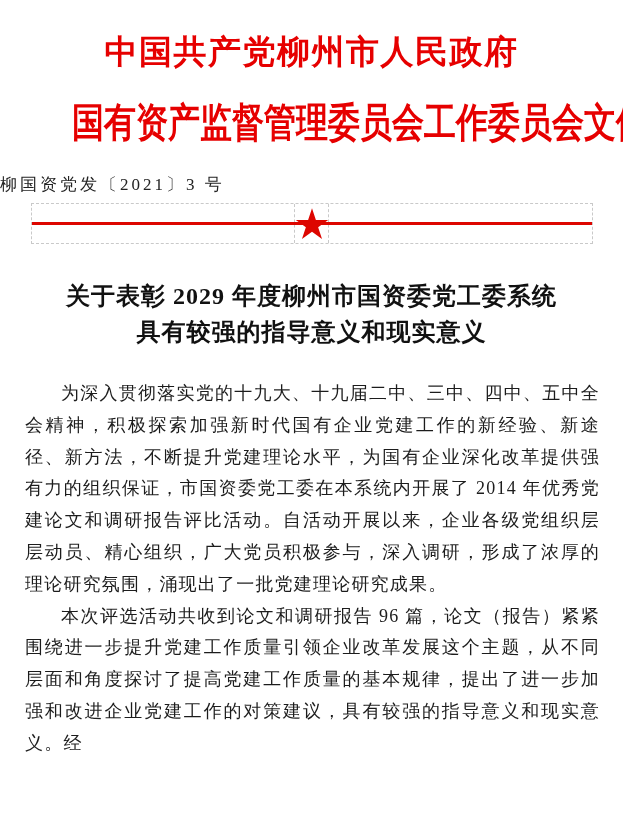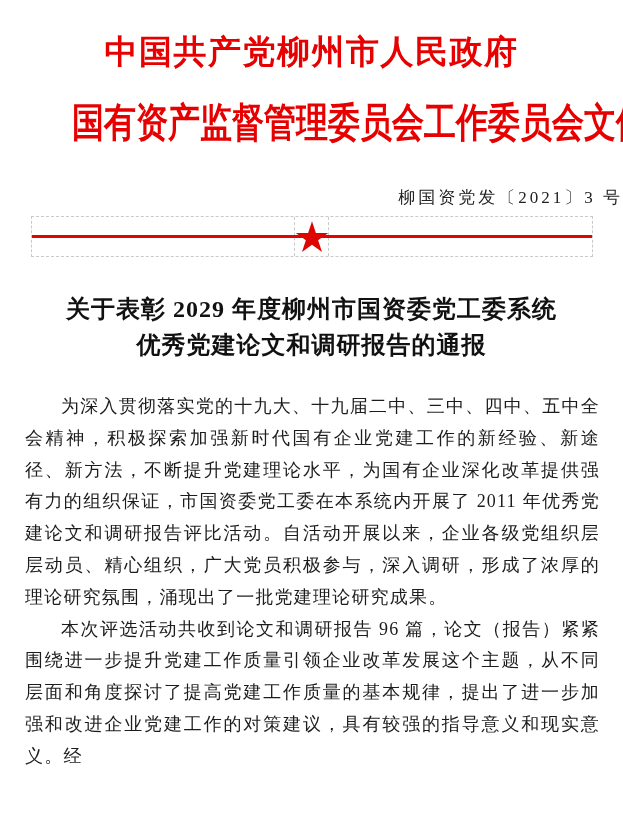--- a/index.html
+++ b/index.html
@@ -30,22 +30,22 @@
     font-size: 40px;
     line-height: 50px;
     font-weight: bold;
     color: var(--header-red, #e60000);
     white-space: nowrap;
     transform: scaleX(0.80);
     transform-origin: center;
   }
   
   .doc-number {
-    margin-top: 40px;
-    text-align: right;
+    margin-top: 27px;
+    text-align: left;
     font-size: 17px;
     line-height: 20px;
     letter-spacing: 3px;
     color: #222;
     white-space: nowrap;
   }
   
   .sep {
     position: relative;
     width: 560px;
@@ -119,21 +119,21 @@
     <div class="red-rule"></div>
     <span class="star">
       <svg width="33" height="32" viewBox="0 0 100 95" aria-hidden="true">
         <polygon points="50,0 61.8,35.5 99,35.5 68.6,57.5 80.4,93 50,71 19.6,93 31.4,57.5 1,35.5 38.2,35.5" fill="#dd0600"></polygon>
       </svg>
     </span>
   </div>
 
   <div class="title">
     <div>关于表彰 2029 年度柳州市国资委党工委系统</div>
-    <div>优秀党建论文和调研报告的通报</div>
+    <div>具有较强的指导意义和现实意义</div>
   </div>
 
   <div class="body-text">
-    <p class="indent">为深入贯彻落实党的十九大、十九届二中、三中、四中、五中全会精神，积极探索加强新时代国有企业党建工作的新经验、新途径、新方法，不断提升党建理论水平，为国有企业深化改革提供强有力的组织保证，市国资委党工委在本系统内开展了 2011 年优秀党建论文和调研报告评比活动。自活动开展以来，企业各级党组织层层动员、精心组织，广大党员积极参与，深入调研，形成了浓厚的理论研究氛围，涌现出了一批党建理论研究成果。</p>
+    <p class="indent">为深入贯彻落实党的十九大、十九届二中、三中、四中、五中全会精神，积极探索加强新时代国有企业党建工作的新经验、新途径、新方法，不断提升党建理论水平，为国有企业深化改革提供强有力的组织保证，市国资委党工委在本系统内开展了 2014 年优秀党建论文和调研报告评比活动。自活动开展以来，企业各级党组织层层动员、精心组织，广大党员积极参与，深入调研，形成了浓厚的理论研究氛围，涌现出了一批党建理论研究成果。</p>
     <p class="indent">本次评选活动共收到论文和调研报告 96 篇，论文（报告）紧紧围绕进一步提升党建工作质量引领企业改革发展这个主题，从不同层面和角度探讨了提高党建工作质量的基本规律，提出了进一步加强和改进企业党建工作的对策建议，具有较强的指导意义和现实意义。经</p>
   </div>
 
 </div>
 
 </body></html>

